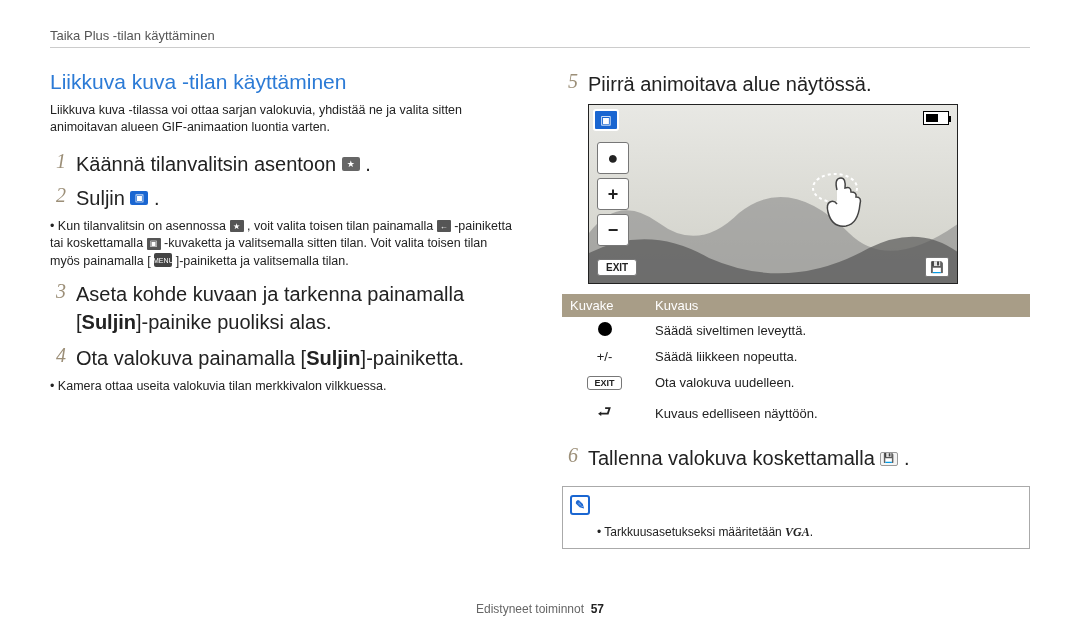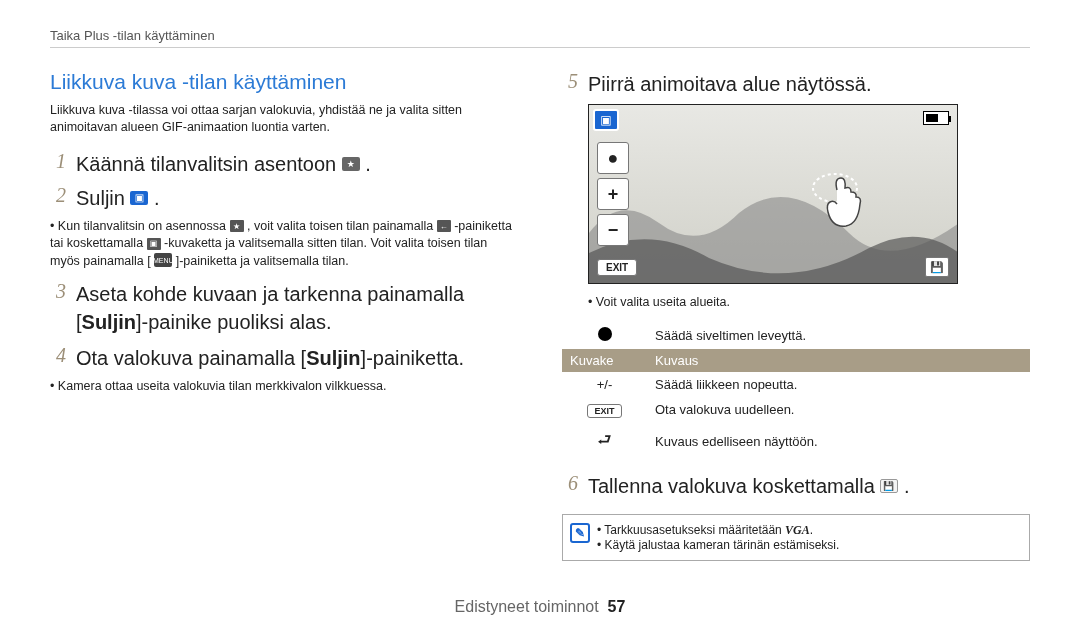--- a/index.html
+++ b/index.html
@@ -139,27 +139,27 @@
   }
   .note-icon{
     width:34px; display:flex; align-items:flex-start; justify-content:center; padding-top:8px;
   }
   .note-icon-inner{
     width:20px;height:20px;border:2px solid #1a66d1;border-radius:3px;color:#1a66d1;
     display:flex;align-items:center;justify-content:center;font-weight:bold;font-size:12px;
     transform:rotate(0deg);
   }
   .note-content{ flex:1; padding:8px 8px 8px 0; font-size:12px; }
-  .note-content ul{ list-style:none;}
+  .note-content ul{ list-style:none;margin-top:30px;}
   .note-content li::before{content:"• ";}
   .vga{ font-family:Georgia,serif; font-weight:bold; font-style:italic;}
 
   .footer{
     position:absolute; bottom:14px; left:0; right:0; text-align:center;
-    font-size:16px; color:#666;
+    font-size:12px; color:#666;
   }
   .footer b{ color:#222;}
 </style>
 </head>
 <body>
 
 <div class="header">Taika Plus -tilan käyttäminen</div>
 <div class="rule"></div>
 
 <div class="cols">
@@ -242,33 +242,30 @@
           <ellipse cx="28" cy="20" rx="22" ry="14" fill="none" stroke="#fff" stroke-width="2" stroke-dasharray="3 3"></ellipse>
           <path d="M30,22 q-3,-12 4,-12 q5,0 4,10 q6,-2 6,4 q6,0 5,5 q6,0 4,7 q-2,20 -14,22 q-14,2 -18,-14 q-2,-8 2,-10 q4,-2 7,2" fill="#fff" stroke="#444" stroke-width="1.5"></path>
         </svg>
       </div>
       <div class="cs-bottom">
         <div class="cs-exit">EXIT</div>
         <div class="cs-save">💾</div>
       </div>
     </div>
 
-    <ul class="bullet-list" style="margin-left:26px;">
-      <li>Voit valita useita alueita.</li>
-    </ul>
 
     <table class="icon-table">
       <tbody>
           <tr>
+        <th>Kuvake</th>
+        <th>Kuvaus</th>
+      </tr>
+      <tr>
         <td class="it-icon"><span class="it-dot"></span></td>
         <td>Säädä siveltimen leveyttä.</td>
-      </tr>
-      <tr>
-        <th>Kuvake</th>
-        <th>Kuvaus</th>
       </tr>
       <tr>
         <td class="it-icon">+/-</td>
         <td>Säädä liikkeen nopeutta.</td>
       </tr>
       <tr>
         <td class="it-icon"><span class="it-exit">EXIT</span></td>
         <td>Ota valokuva uudelleen.</td>
       </tr>
       <tr>
@@ -289,21 +286,20 @@
 
     <div class="note-box">
       <div class="note-icon">
           <div class="note-icon-inner">✎</div>
         </div>
       <div class="note-content">
         <ul>
           <li>
             <span>Tarkkuusasetukseksi määritetään </span><span class="vga">VGA</span><span>.</span>
           </li>
-          <li>Käytä jalustaa kameran tärinän estämiseksi.</li>
         </ul>
       </div>
     </div>
 
   </div>
 </div>
 
 <div class="footer">
   <span>Edistyneet toiminnot</span>&nbsp;&nbsp;<b>57</b>
 </div>

